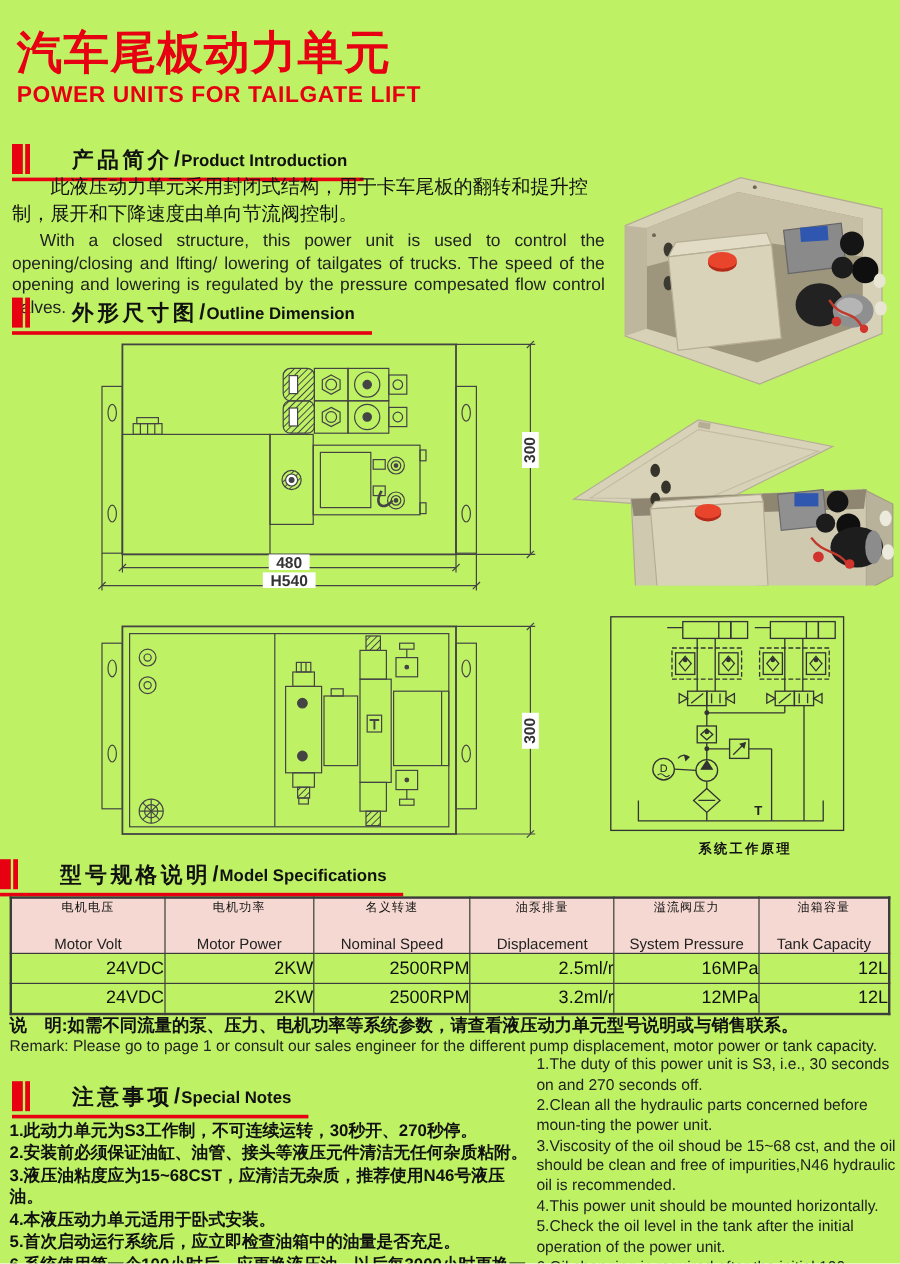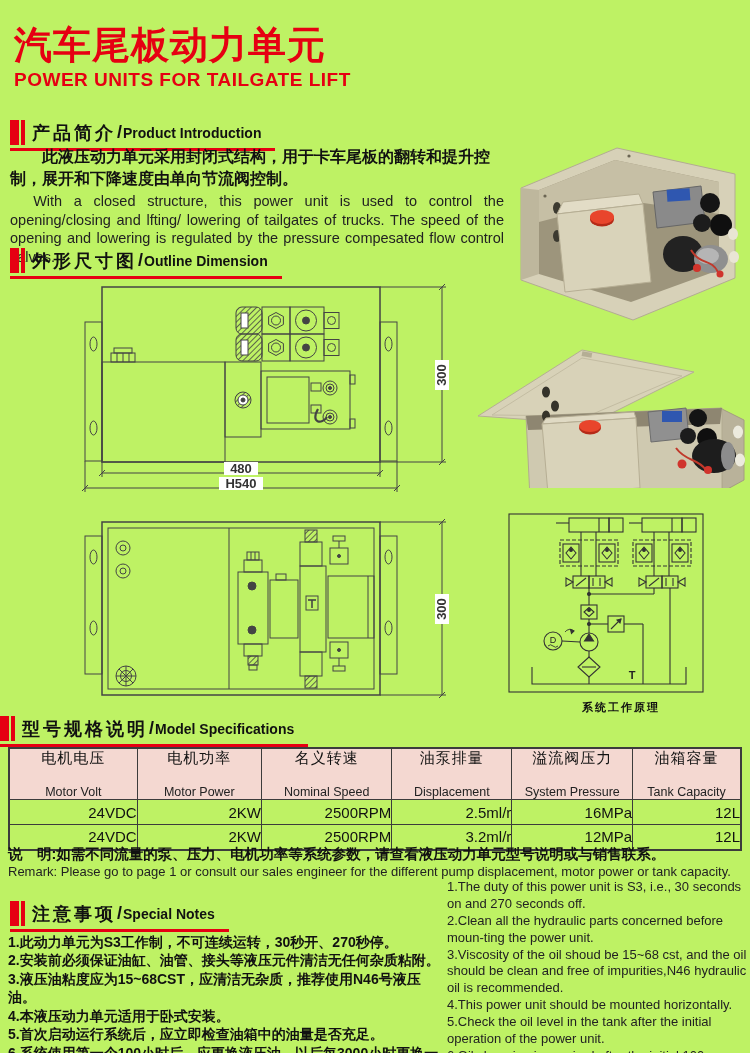--- a/index.html
+++ b/index.html
@@ -16,39 +16,39 @@
   .hdr h1 { font-size:38px; font-weight:bold; color:#e60012; letter-spacing:1px; line-height:1.05; }
   .hdr .hdr-en { font-size:19px; font-weight:bold; color:#e60012; letter-spacing:.5px; margin-top:3px; }
   
   .sec-head {
     position:absolute; display:inline-flex; align-items:center;
     border-bottom:3px solid #e60012; padding:0 14px 3px 0;
   }
   .sec-bars { display:flex; align-items:center; margin-right:7px; }
   .bar-a { width:9px; height:25px; background:#e60012; }
   .bar-b { width:4px; height:25px; background:#e60012; margin-left:2px; }
-  .sec-cn { font-size:18px; font-weight:bold; color:#111; letter-spacing:3px; }
+  .sec-cn { font-size:18px; font-weight:bold; color:#111; letter-spacing:3px;margin-left:28px; }
   .sec-sep { font-size:18px; font-weight:bold; color:#111; margin:0 1px; }
   .sec-en { font-size:14px; font-weight:bold; color:#111; }
   
   .intro-text { position:absolute; left:10px; top:146px; width:494px; }
-  .intro-text .cn { font-size:16px; font-weight:700; line-height:1.35; text-indent:2em; color:#111; }
+  .intro-text .cn { font-size:16px; font-weight:400; line-height:1.35; text-indent:2em; color:#111; }
   .intro-text .en { font-size:14.5px; line-height:1.28; text-align:justify; margin-top:3px; color:#222; text-indent:1.6em; }
   
   .fig { position:absolute; }
   svg text.dim { font-family:"Liberation Sans","DejaVu Sans",sans-serif; font-size:13px; fill:#333; font-weight:bold; }
   svg text.schx { font-family:"Liberation Sans","DejaVu Sans",sans-serif; fill:#222; }
   .sch-caption { position:absolute; left:496px; top:700px; width:250px; text-align:center;
                  font-size:11px; font-weight:600; color:#111; letter-spacing:2px; }
   
   .specs { position:absolute; left:8px; top:747px; width:734px; border-collapse:collapse;
            border:2px solid #3c3c3c; table-layout:fixed; }
   .specs th, .specs td { border:1px solid #3c3c3c; text-align:center; vertical-align:middle; }
   .specs thead th { background:#f4d8d1; height:42px; font-weight:normal; }
-  .specs .th-cn { font-size:15px; color:#111; letter-spacing:1px; }
+  .specs .th-cn { font-size:10px; color:#111; letter-spacing:1px; }
   .specs .th-en { font-size:12.5px; color:#222; margin-top:17px; }
   .specs tbody td { height:25px; font-size:15px; color:#111;text-align:right; }
   .remark-cn { position:absolute; left:8px; top:845px; width:740px; font-size:14.5px; font-weight:bold; color:#111; white-space:nowrap; }
   .remark-en { position:absolute; left:8px; top:864px; width:740px; font-size:13px; color:#222; white-space:nowrap; }
   
   .notes-cn { position:absolute; left:8px; top:933px; width:438px; font-size:14px; font-weight:600; line-height:1.32; color:#111; }
   .notes-en { position:absolute; left:447px; top:879px; width:300px; font-size:13px; line-height:1.3; color:#222; }
   .notes-cn div, .notes-en div { margin:0; }
 </style>
 </head>

